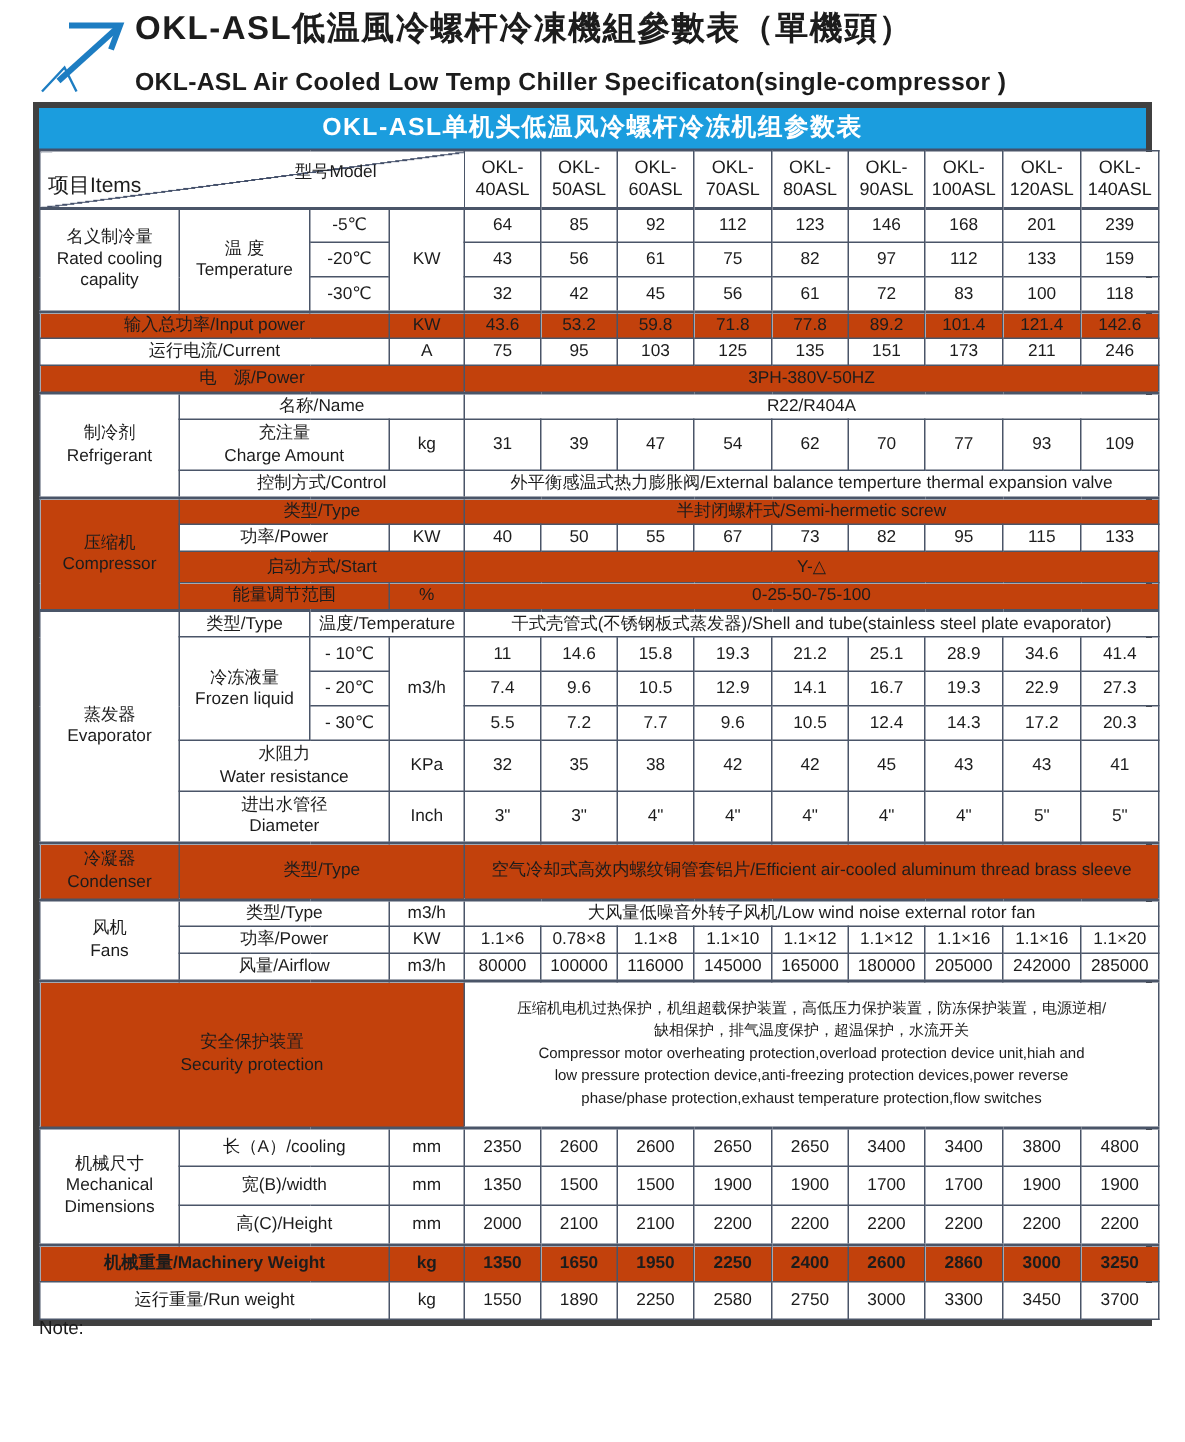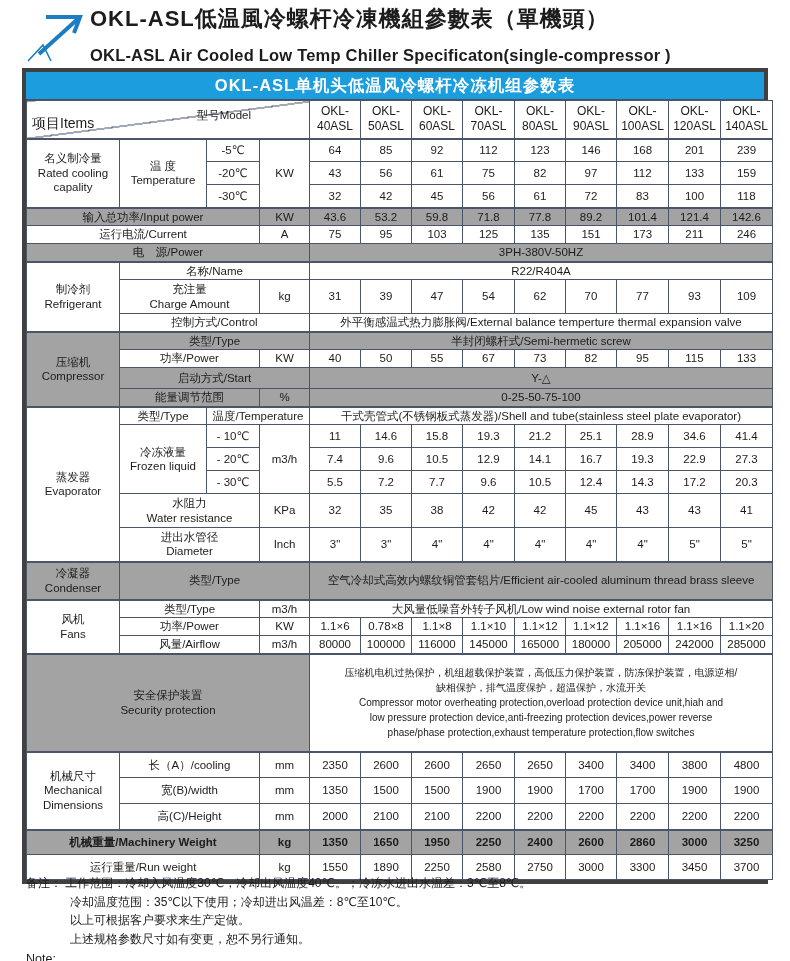--- a/index.html
+++ b/index.html
@@ -24,21 +24,21 @@
     font-size:16.5px;font-weight:bold;letter-spacing:1px;
     height:27px;line-height:27px;border-bottom:1px solid #44506a;
   }
   table{border-collapse:collapse;table-layout:fixed;width:100%;}
   td{
     border:1px solid #4a5568;text-align:center;vertical-align:middle;
     font-size:11.5px;line-height:1.25;padding:1px 2px;
     white-space:pre-line;background:#ffffff;box-sizing:border-box;
     overflow:hidden;
   }
-  td.g{background:#a3a3a3;text-align:center;}
+  td.g{background:#c2410c;text-align:center;}
   td.left{text-align:center;padding:4px 6px;line-height:1.5;font-size:10px;}
   tr.sec td{border-top-width:2px;}
   tr.header td{border-bottom-width:2px;font-size:12px;line-height:1.3;}
   
   td.diag{
     position:relative;
     background-image:linear-gradient(to bottom right,
       transparent 49.4%, #44506a 49.4%, #44506a 50.8%, transparent 50.8%);
   }
   .corner-items{position:absolute;left:5px;bottom:5px;font-size:14px;}
@@ -415,21 +415,15 @@
           <td>3000</td>
           <td>3300</td>
           <td>3450</td>
           <td>3700</td>
         </tr>
       </tbody>
   </table>
 </div>
 
 <div class="notes">
-  <div>
-      <div>备注：  工作范围：冷却入风温度30℃，冷却出风温度40℃。；冷冻水进出水温差：3℃至8℃。</div>
-      <div class="indent">冷却温度范围：35℃以下使用；冷却进出风温差：8℃至10℃。</div>
-      <div class="indent">以上可根据客户要求来生产定做。</div>
-      <div class="indent">上述规格参数尺寸如有变更，恕不另行通知。</div>
-    </div>
   <div class="note-en-label">Note:</div>
 
 </div>
 
 </body></html>

